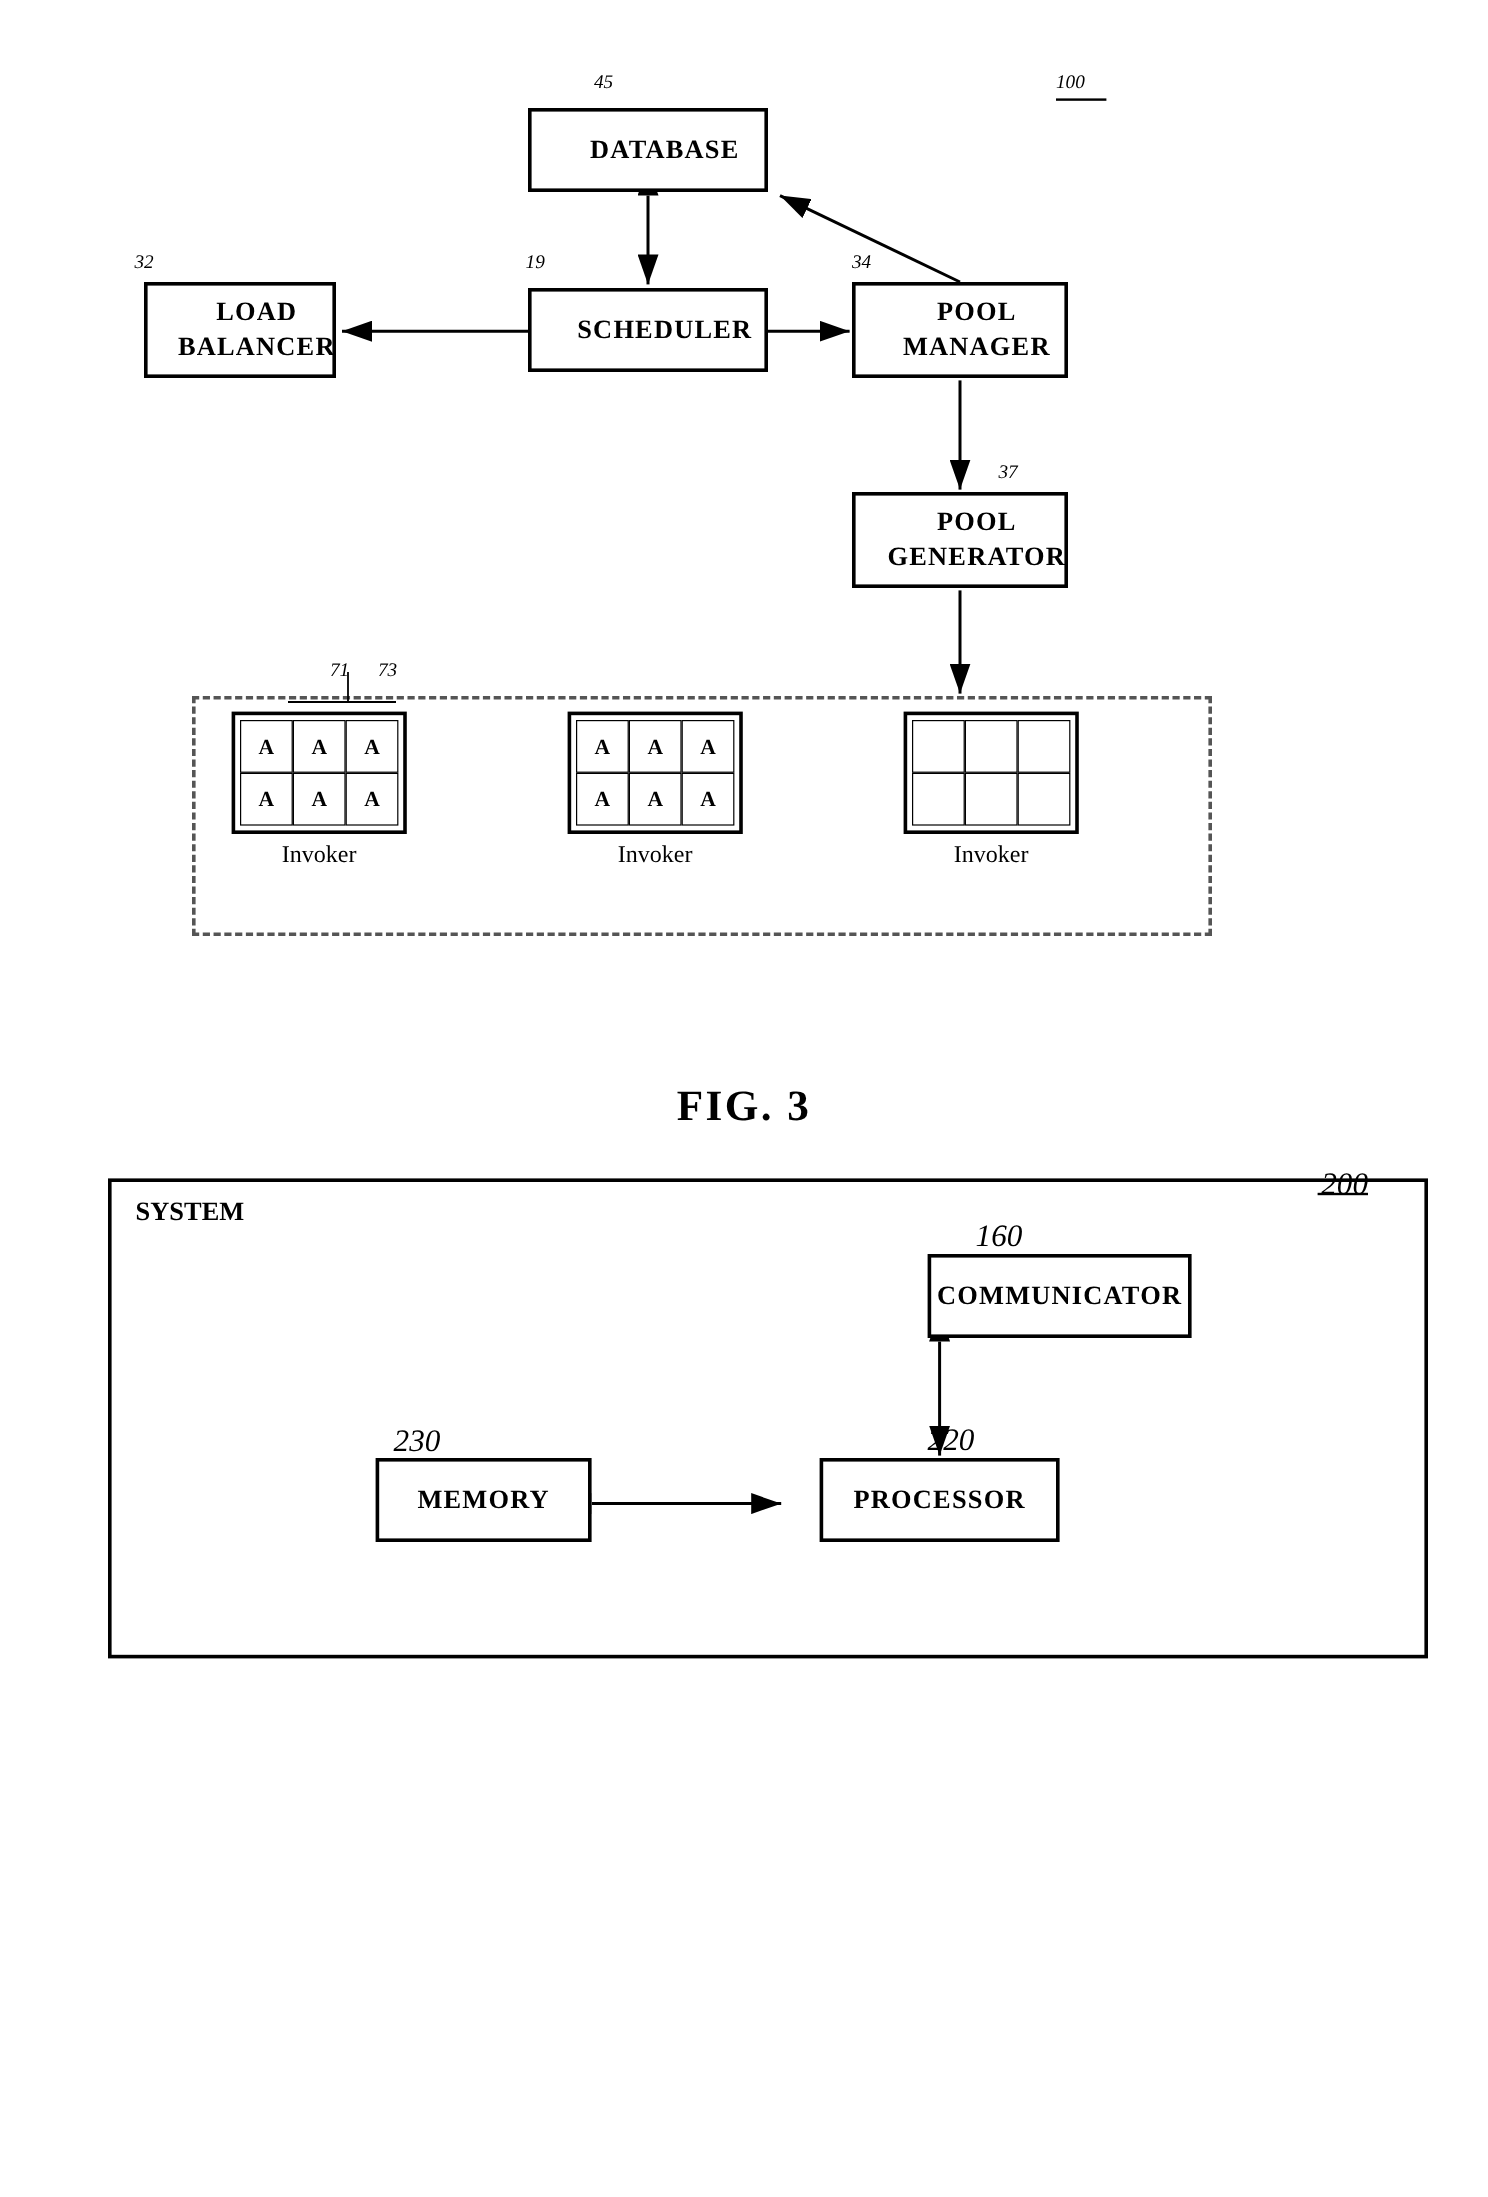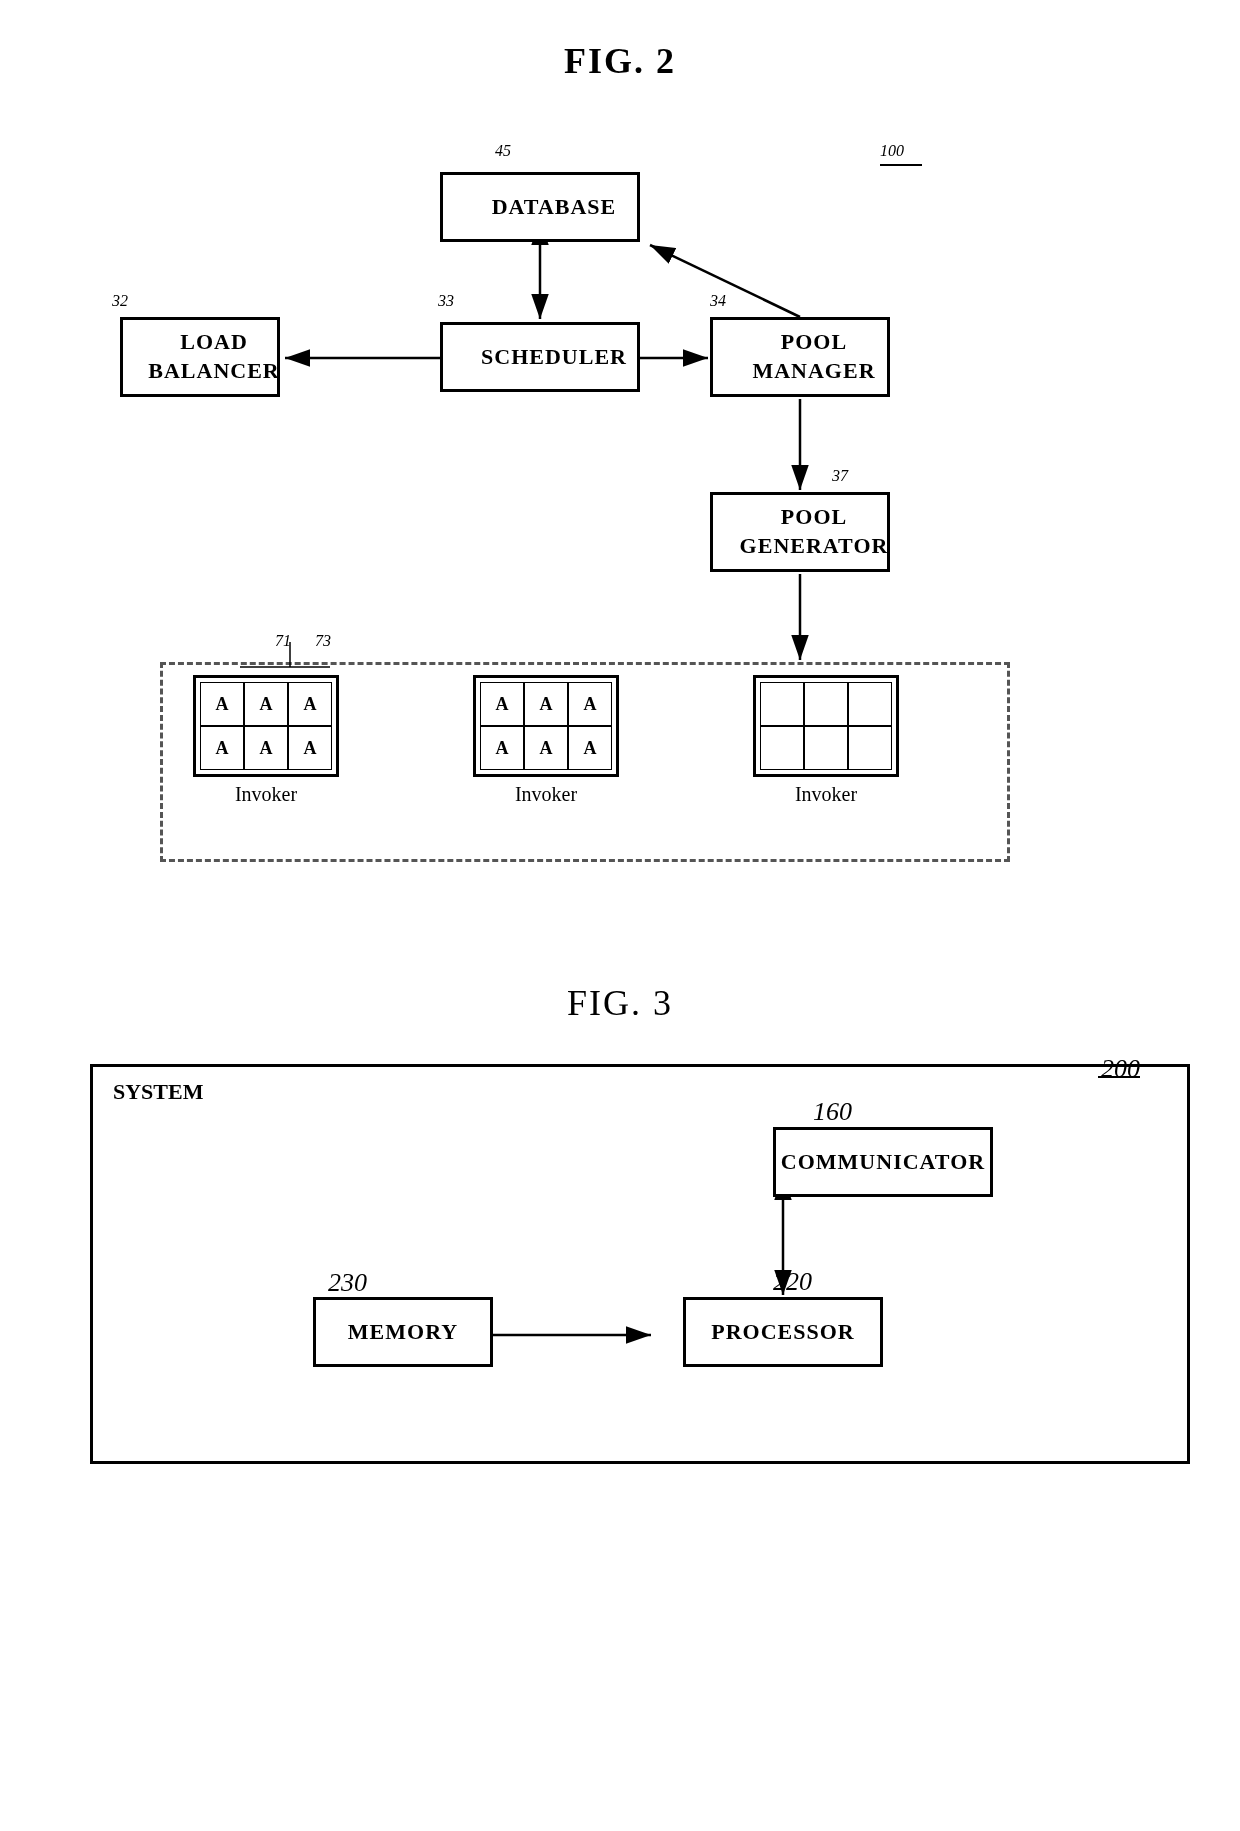--- a/index.html
+++ b/index.html
@@ -161,21 +161,21 @@
       left: 0;
       width: 100%;
       height: 100%;
       pointer-events: none;
     }
 
     
     .fig3-title {
       text-align: center;
       font-size: 36px;
-      font-weight: normal;
+      font-weight: bold;
       margin-top: 40px;
       margin-bottom: 40px;
       letter-spacing: 2px;
     }
 
     .fig3-container {
       position: relative;
       width: 100%;
       height: 420px;
     }
@@ -245,21 +245,20 @@
       width: 100%;
       height: 100%;
       pointer-events: none;
     }
   </style>
 </head>
 <body>
 
 <div class="page">
 
-  <div class="fig2-title">FIG.  2</div>
 
   <div class="fig2-container">
 
     <svg class="arrows-svg">
 
       <defs>
         <marker id="arrowhead-end" markerWidth="10" markerHeight="7" refX="10" refY="3.5" orient="auto">
           <polygon points="0 0, 10 3.5, 0 7" fill="#000"></polygon>
         </marker>
         <marker id="arrowhead-start" markerWidth="10" markerHeight="7" refX="0" refY="3.5" orient="auto-start-reverse">
@@ -291,21 +290,21 @@
     <span style="position:absolute; top:42px; left:820px; width:42px; height:2px; background:#000;"></span>
 
     <span class="ref" style="top: 20px; left: 435px;">45</span>
 
     <div class="box db-box">
       <span>DATABASE</span>
     </div>
 
     <span class="ref" style="top: 170px; left: 52px;">32</span>
 
-    <span class="ref" style="top: 170px; left: 378px;">33</span>
+    <span class="ref" style="top: 170px; left: 378px;">19</span>
 
     <span class="ref" style="top: 170px; left: 650px;">34</span>
 
     <div class="box lb-box">
       <span style="white-space:pre-line;">LOAD
 BALANCER</span>
     </div>
 
     <div class="box sched-box">
       <span>SCHEDULER</span>

